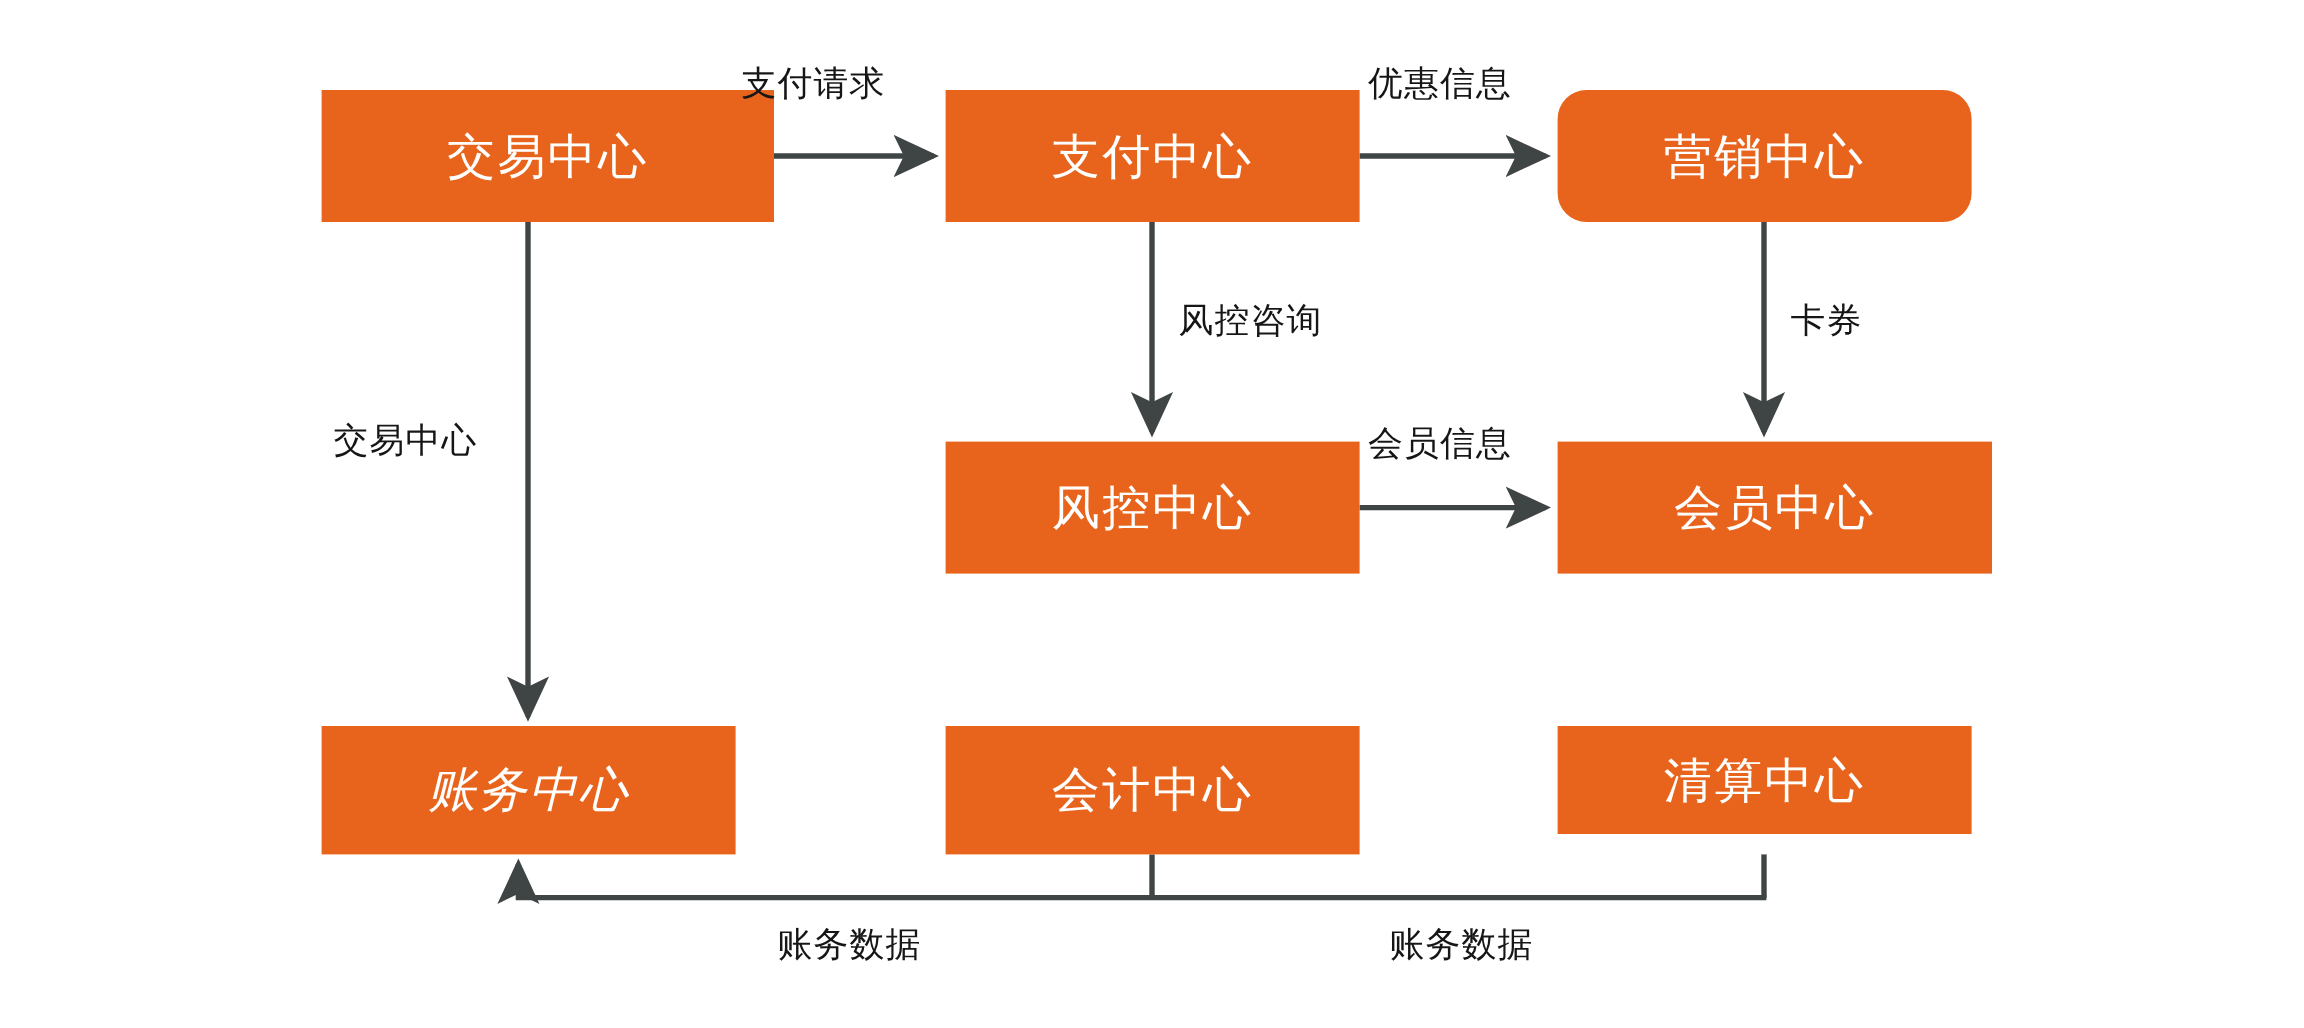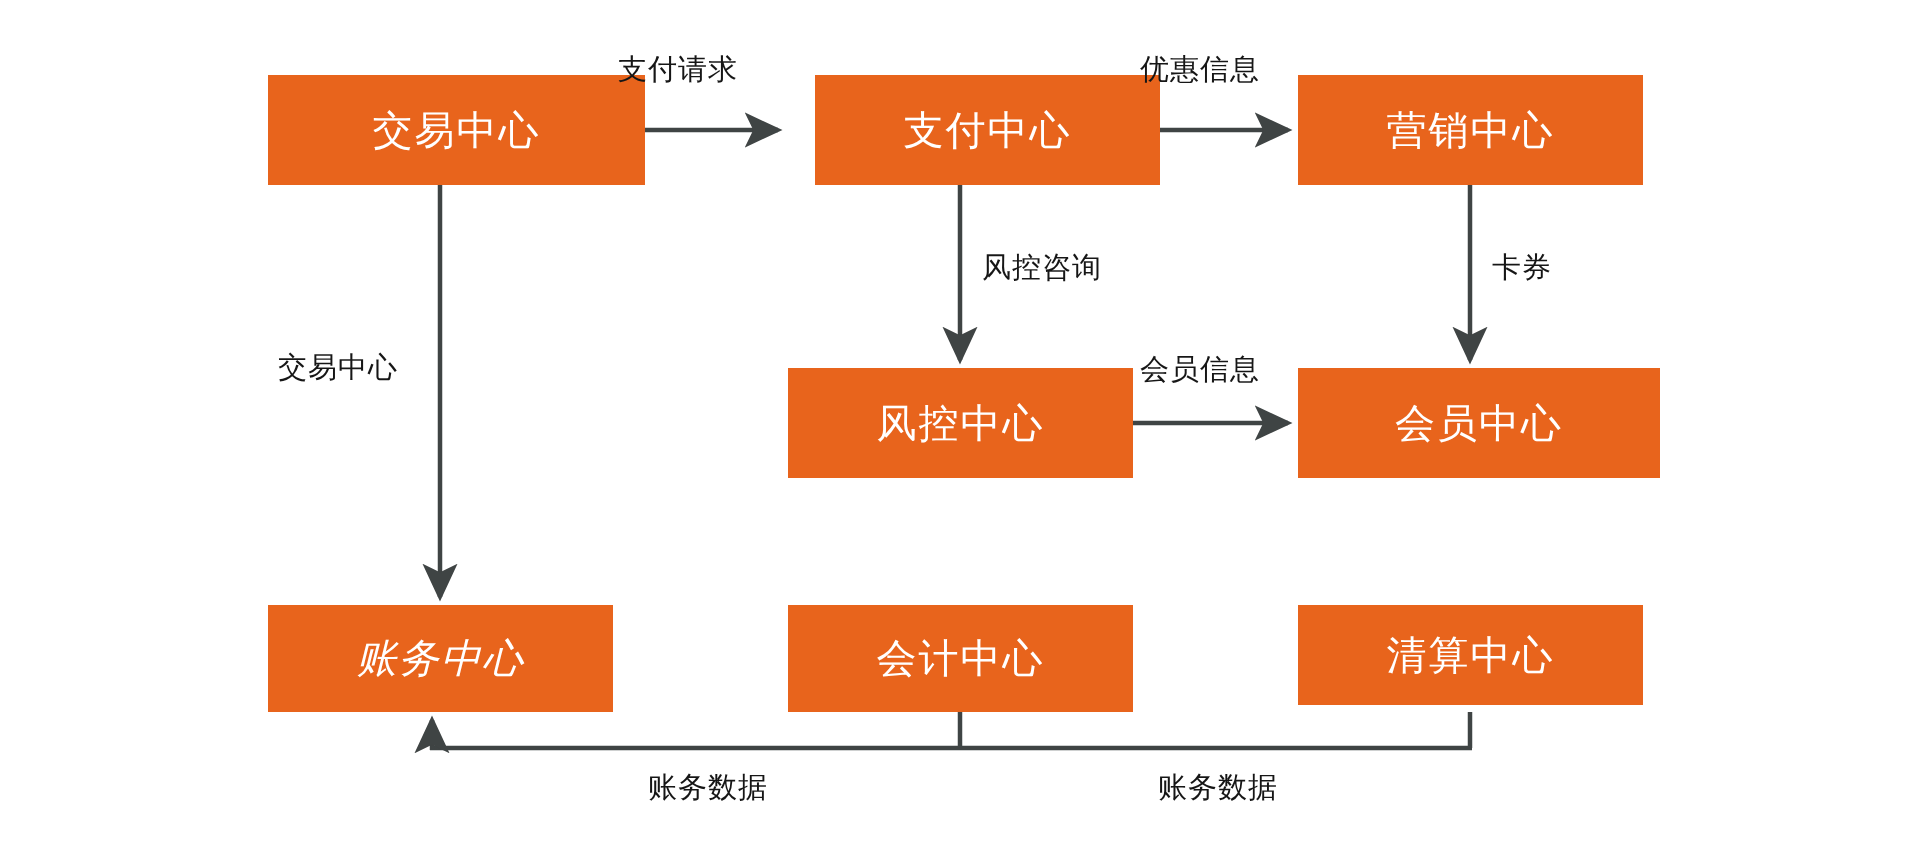--- a/index.html
+++ b/index.html
@@ -71,45 +71,45 @@
       <line x1="1470" y1="712" x2="1470" y2="748" stroke="#3F4444" stroke-width="4.5"></line>
       <line x1="1472" y1="748" x2="430" y2="748" stroke="#3F4444" stroke-width="4.5"></line>
       <line x1="432" y1="750" x2="432" y2="720" stroke="#3F4444" stroke-width="4.5" marker-end="url(#arrowhead)"></line>
     </g>
   </svg>
 
   <div class="node" style="left:268px;top:75px;width:377px;height:110px;background:#E8641C;">
     <span>交易中心</span>
   </div>
 
-  <div class="node" style="left:788px;top:75px;width:345px;height:110px;background:#E8641C;margin-left:27px;">
+  <div class="node" style="left:788px;top:75px;width:345px;height:110px;background:#E8641C;">
     <span>支付中心</span>
   </div>
 
-  <div class="node" style="left:1298px;top:75px;width:345px;height:110px;background:#E8641C;">
+  <div class="node" style="left:1298px;top:75px;width:345px;height:110px;background:#E8641C;border-radius:24px;">
     <span>营销中心</span>
   </div>
 
   <div class="node" style="left:788px;top:368px;width:345px;height:110px;background:#E8641C;">
     <span>风控中心</span>
   </div>
 
   <div class="node" style="left:1298px;top:368px;width:362px;height:110px;background:#E8641C;">
     <span>会员中心</span>
   </div>
 
   <div class="node" style="left:268px;top:605px;width:345px;height:107px;background:#E8641C;font-style:italic;">
     <span>账务中心</span>
   </div>
 
   <div class="node" style="left:788px;top:605px;width:345px;height:107px;background:#E8641C;">
     <span>会计中心</span>
   </div>
 
-  <div class="node" style="left:1298px;top:605px;width:345px;height:100px;background:#E8641C;">
+  <div class="node" style="left:1298px;top:605px;width:345px;height:90px;background:#E8641C;">
     <span>清算中心</span>
   </div>
 
   <div class="edge-label" style="left:618px;top:50px;">支付请求</div>
 
   <div class="edge-label" style="left:1140px;top:50px;">优惠信息</div>
 
   <div class="edge-label" style="left:278px;top:348px;">交易中心</div>
 
   <div class="edge-label" style="left:982px;top:248px;">风控咨询</div>

